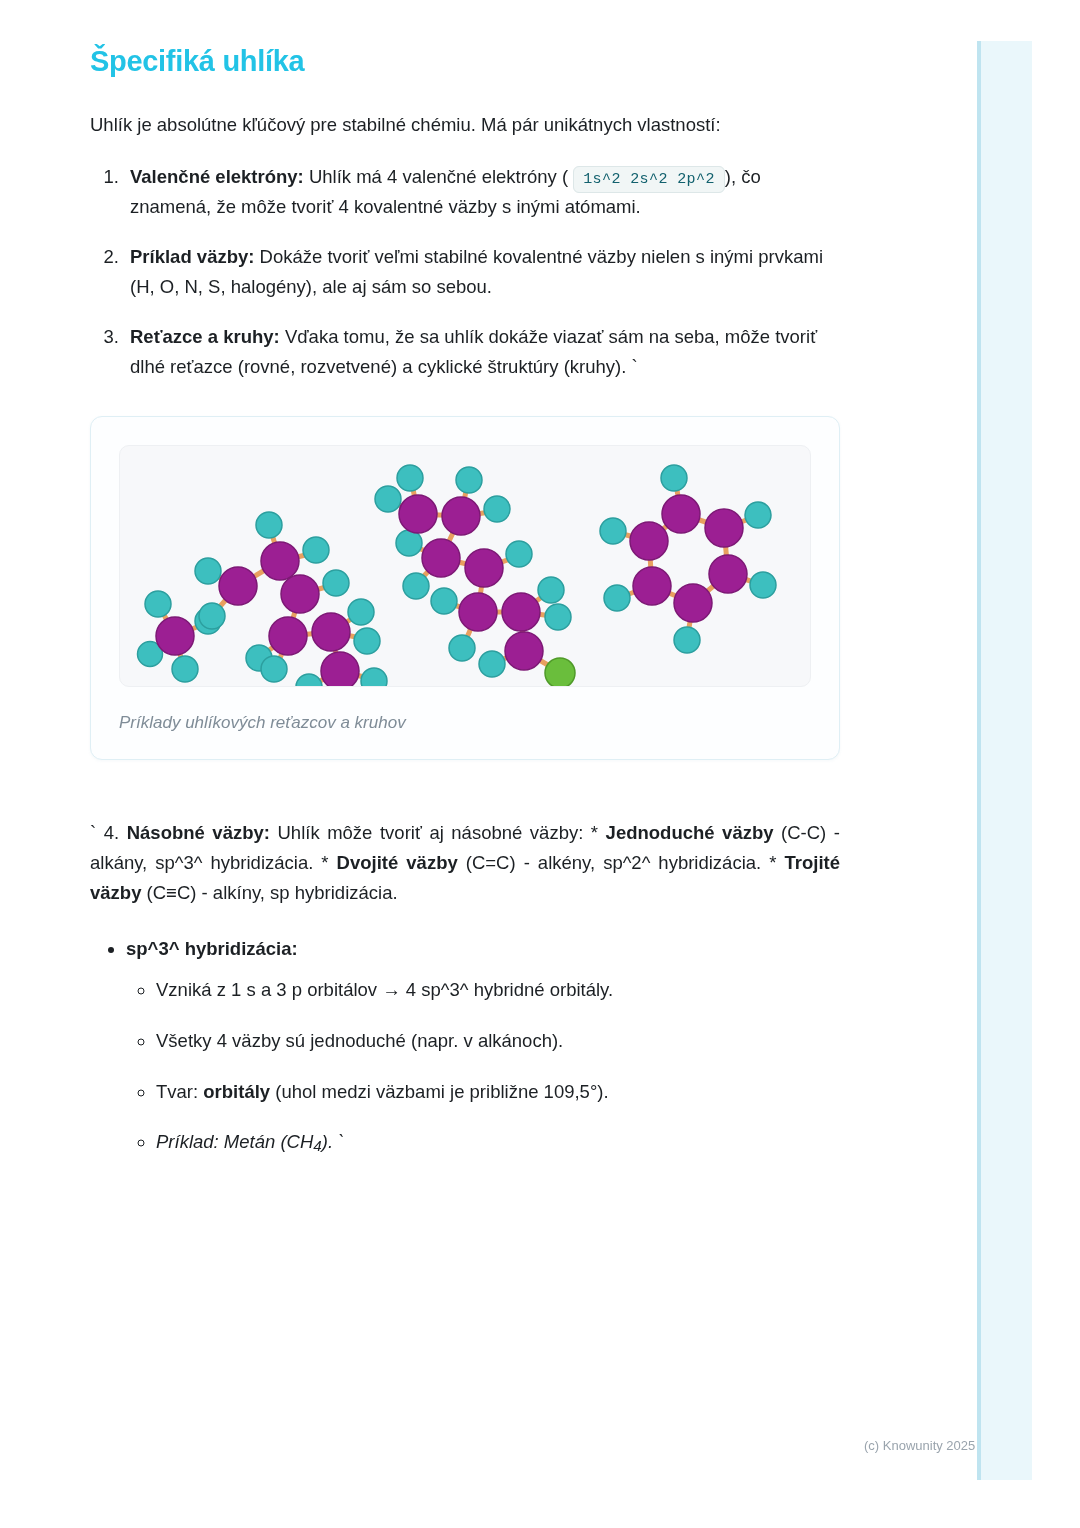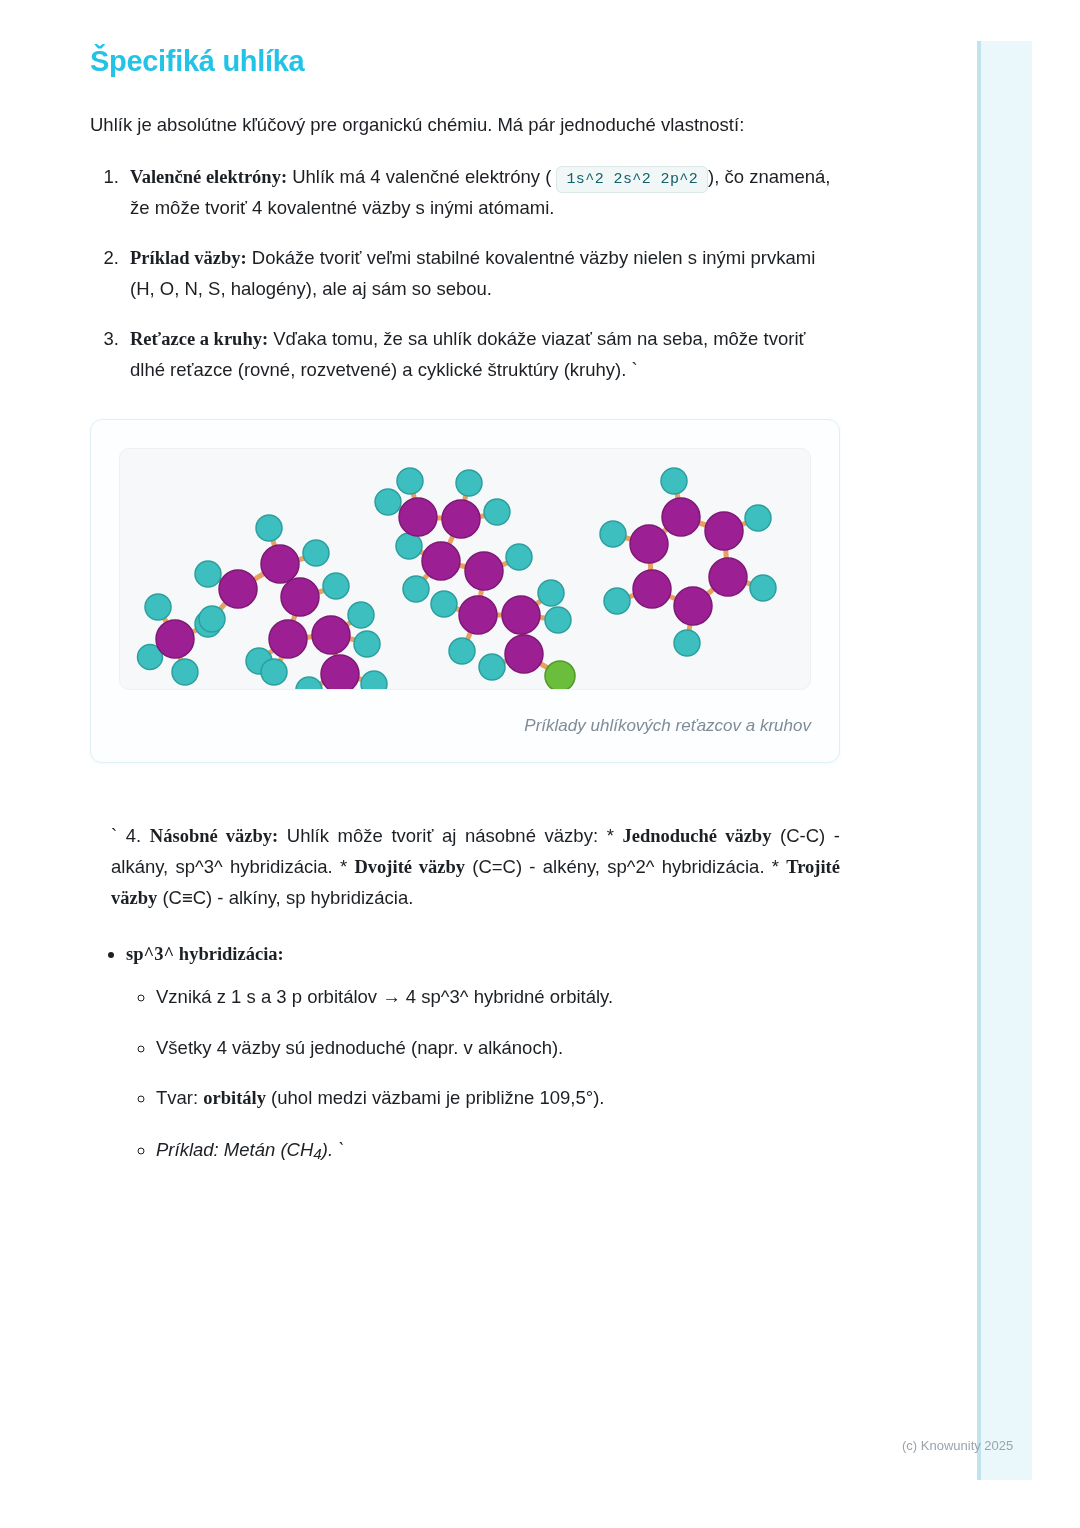--- a/index.html
+++ b/index.html
@@ -53,38 +53,37 @@
   }
 
   p.body-text {
     font-size: 18.5px;
     line-height: 1.62;
     margin: 0 0 22px 0;
     color: #1c2024;
   }
   p.body-text.justified {
     text-align: justify;
-    margin-left: 21px;
   }
 
   ol.num-list {
     margin: 0;
     padding: 0 0 0 34px;
     font-size: 18.5px;
     line-height: 1.62;
   }
   ol.num-list > li {
     margin-bottom: 20px;
     padding-left: 6px;
   }
   ol.num-list > li::marker {
     font-weight: normal;
   }
 
-  b, strong { font-weight: bold; font-family: Liberation Serif, serif; }
+  b, strong { font-weight: bold; }
 
   code.inline-code {
     font-family: "Liberation Mono", "DejaVu Sans Mono", monospace;
     font-size: 15px;
     background: #f1f6f6;
     border: 1px solid #dde7e8;
     border-radius: 6px;
     padding: 4px 9px;
     color: #12616e;
     white-space: nowrap;
@@ -102,21 +101,21 @@
   }
   .figure-inner {
     background: #f7f8fa;
     border: 1px solid #eef0f3;
     border-radius: 10px;
     height: 240px;
     position: relative;
     overflow: hidden;
   }
   .figure-caption {
-    text-align: right;
+    text-align: left;
     font-style: italic;
     font-size: 17px;
     color: #7f8c97;
     margin-top: 26px;
     margin-bottom: 6px;
   }
 
   
   ul.bullet-list {
     margin: 0;
@@ -134,40 +133,40 @@
     font-size: 18.5px;
   }
   ul.sub-list > li { margin-bottom: 21px; font-weight: normal; }
   ul.sub-list > li:last-child { margin-bottom: 0; font-style: italic; }
 
   .sub4 { font-size: 0.82em; vertical-align: -0.18em; }
 
   
   .footer-mark {
     position: absolute;
-    left: 902px;
+    left: 864px;
     top: 1438px;
     font-size: 13px;
     color: #9aa4ad;
     white-space: nowrap;
   }
 
   
   svg.mol { display: block; width: 100%; height: 100%; }
 </style>
 </head>
 <body>
 
 <div class="side-panel"></div>
 
 <div class="page">
 
   <h1 class="section-title">Špecifiká uhlíka</h1>
 
-  <p class="body-text">Uhlík je absolútne kľúčový pre organickú chémiu. Má pár jednoduché vlastností:</p>
+  <p class="body-text">Uhlík je absolútne kľúčový pre stabilné chémiu. Má pár unikátnych vlastností:</p>
 
   <ol class="num-list">
     <li>
       <b>Valenčné elektróny:</b>
       <span>Uhlík má 4 valenčné elektróny (</span>
       <code class="inline-code">1s^2 2s^2 2p^2</code><span>), čo znamená, že môže tvoriť 4 kovalentné väzby s inými atómami.</span>
     </li>
     <li>
       <b>Príklad väzby:</b>
       <span>Dokáže tvoriť veľmi stabilné kovalentné väzby nielen s inými prvkami (H, O, N, S, halogény), ale aj sám so sebou.</span>

